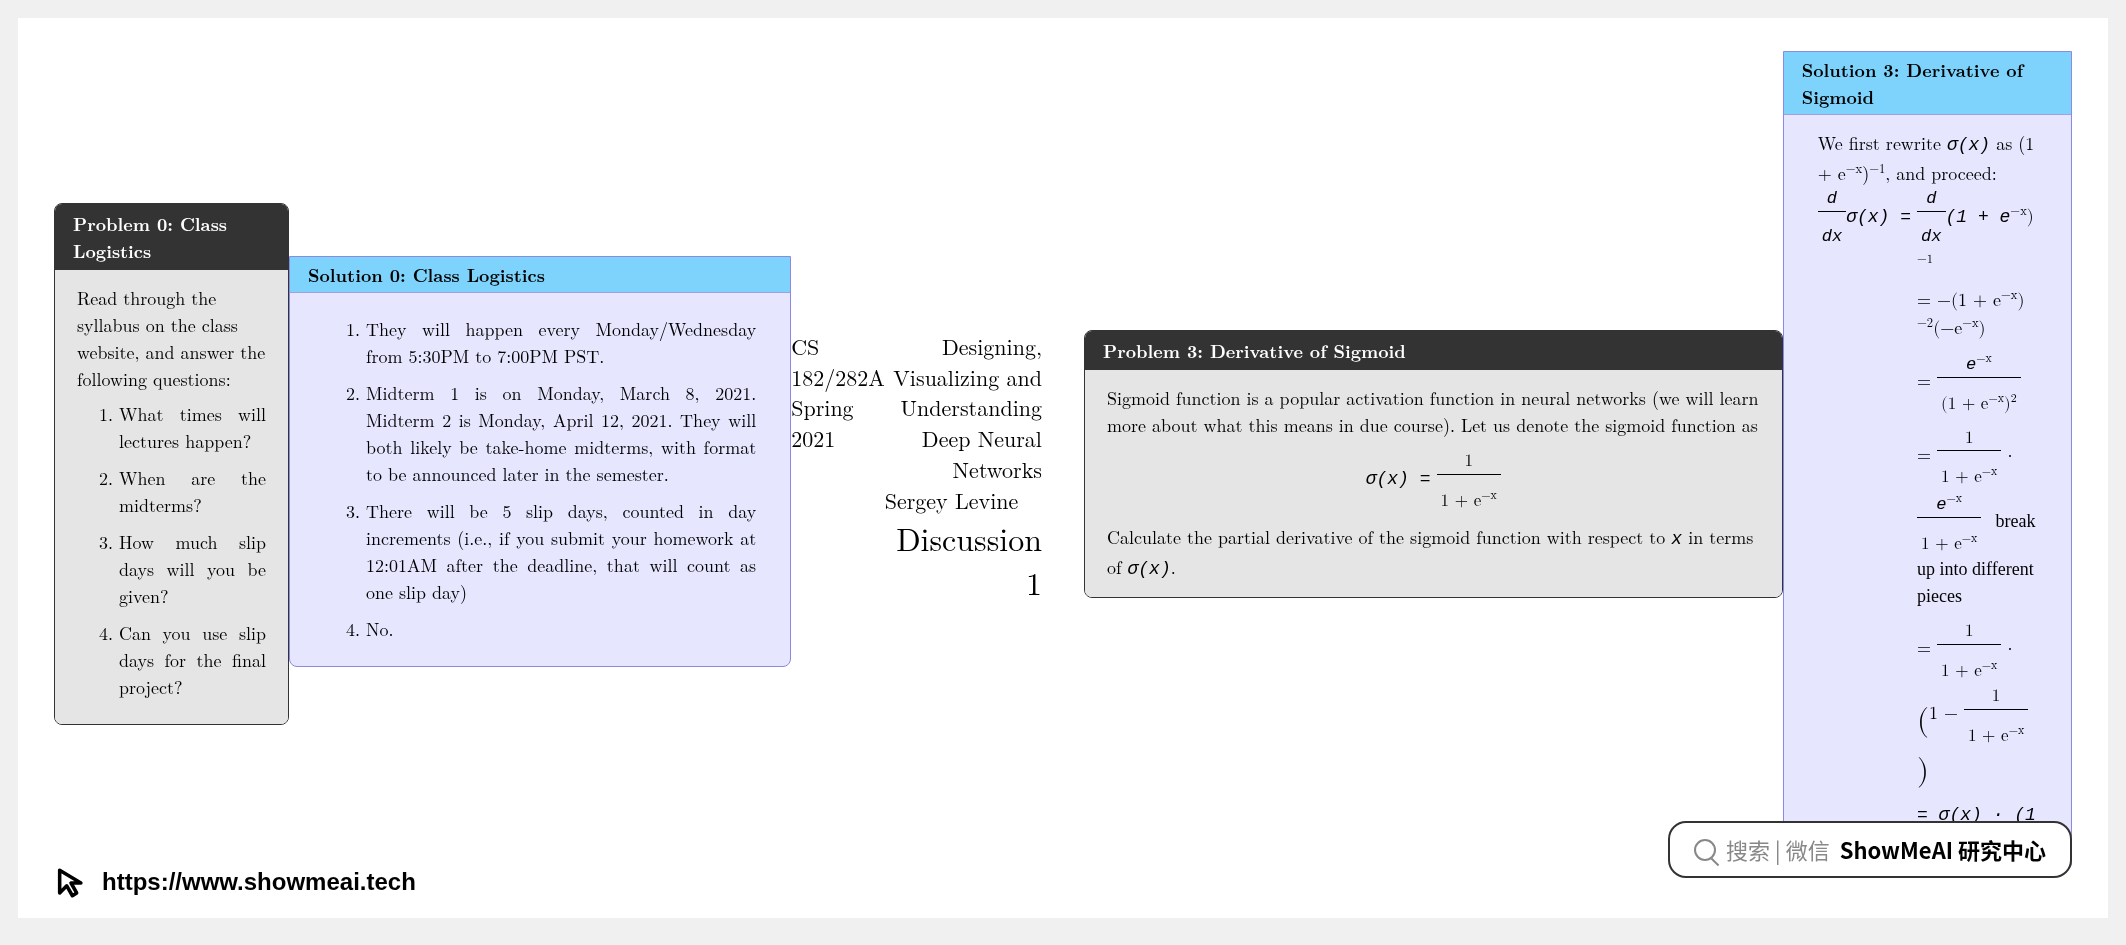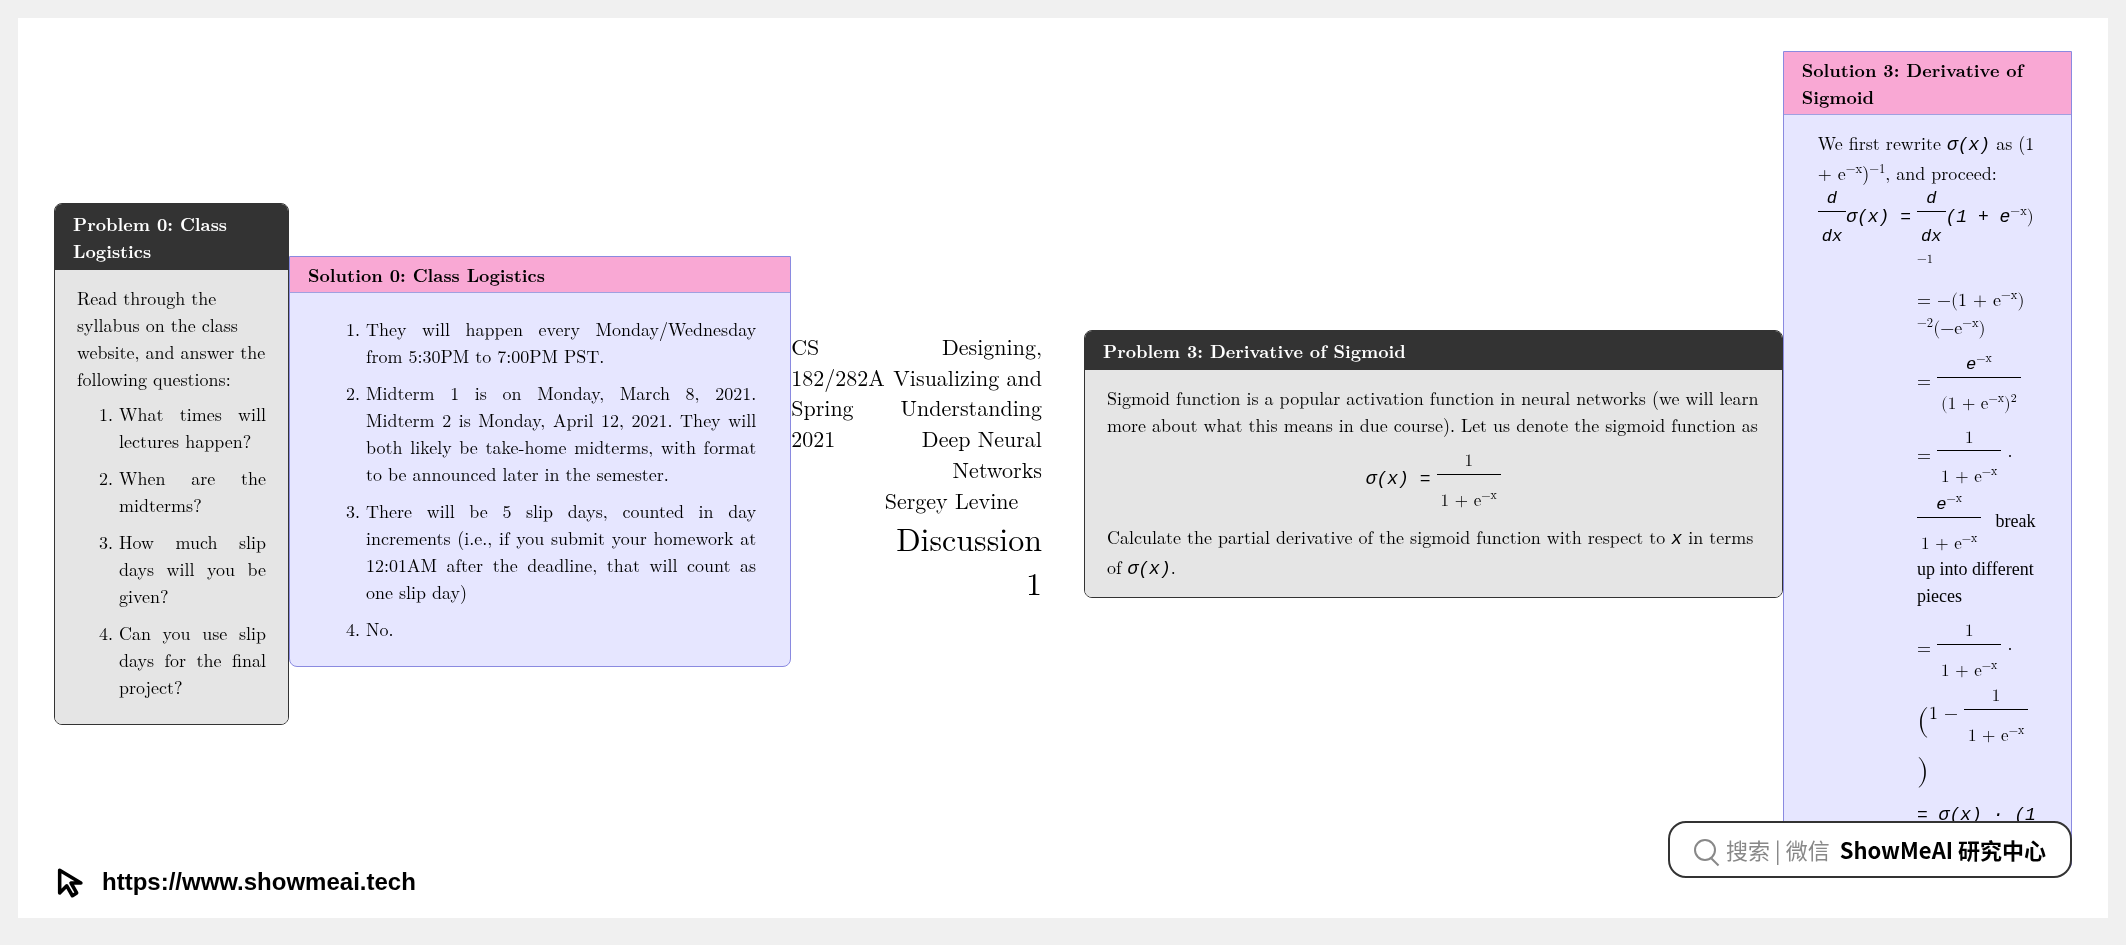--- a/index.html
+++ b/index.html
@@ -44,21 +44,21 @@
   .box-solution {
     border: 1.5px solid #8a8ae0;
     border-top-left-radius: 0;
     border-top-right-radius: 0;
     border-bottom-left-radius: 8px;
     border-bottom-right-radius: 8px;
     background: #e6e6ff;
     margin-top: -6px;
   }
   .box-solution .box-header {
-    background: #f9a8d4;
+    background: #7dd3fc;
     color: #000;
     padding: 4px 18px;
     font-weight: bold;
     border-bottom: 1px solid #a0a0e0;
   }
   .box-solution .box-body {
     padding: 14px 34px;
   }
   ol.numlist {
     list-style: decimal;

